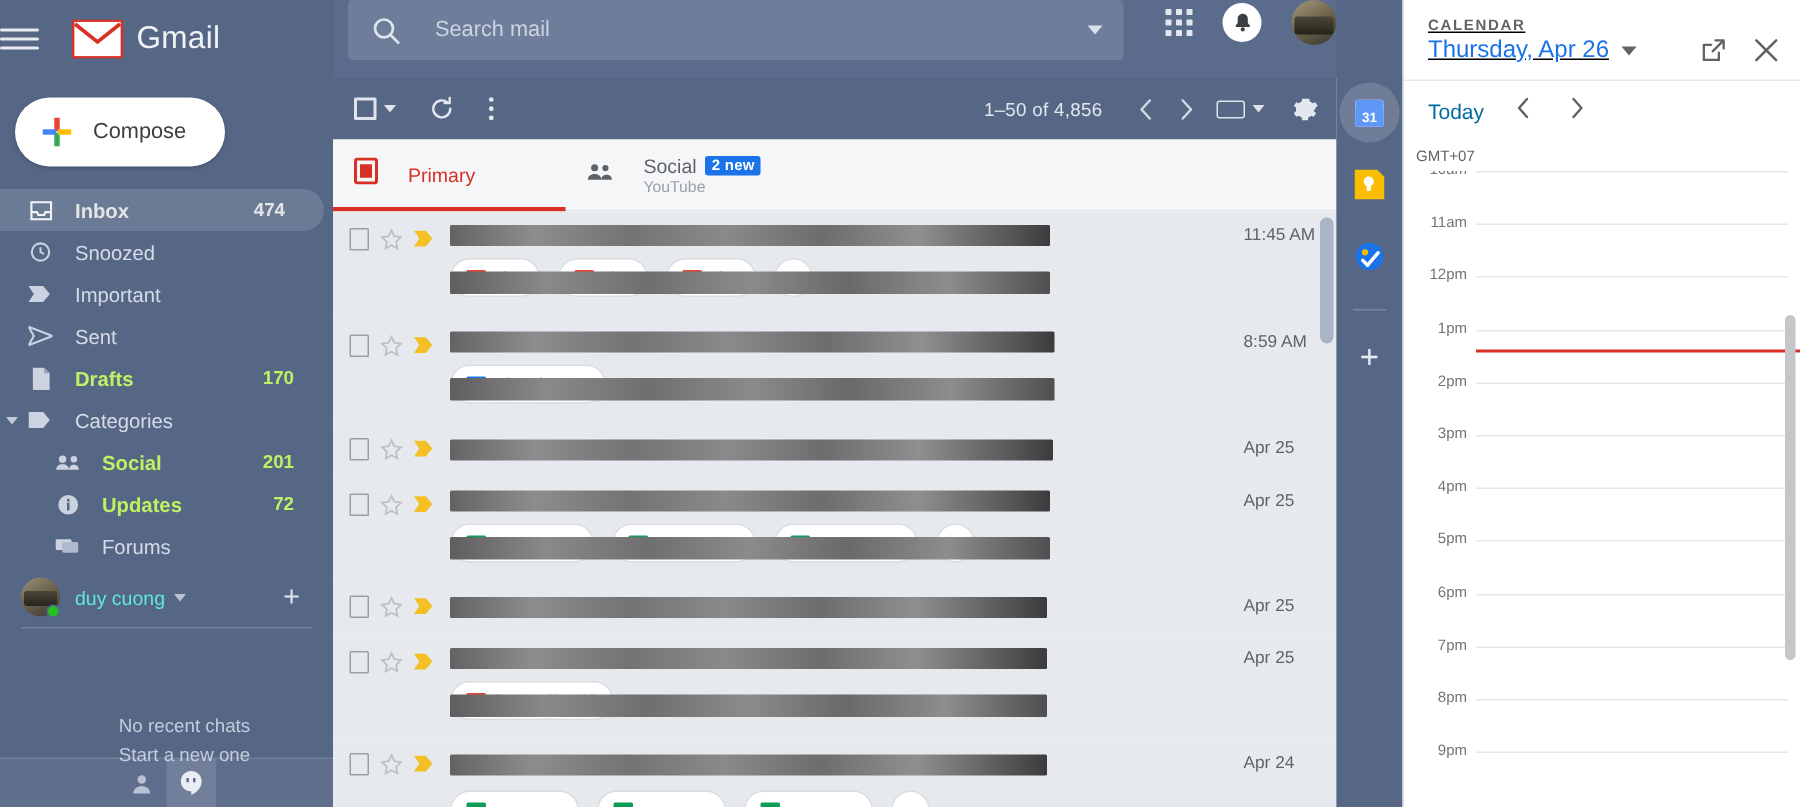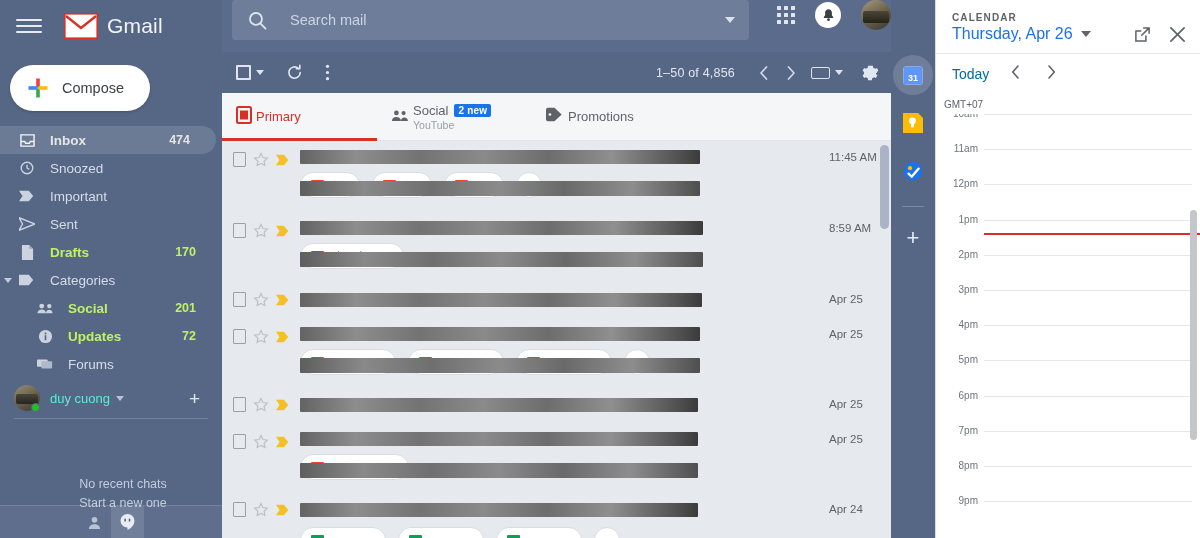--- a/index.html
+++ b/index.html
@@ -7,21 +7,21 @@
     width: 1200px; height: 538px;
     overflow: hidden;
     font-family: "Liberation Sans", sans-serif;
     background: #5a6b8c;
   }
   .app { position: relative; width: 1200px; height: 538px; display: flex; }
 
   
   .leftcol { width: 222px; height: 538px; background: #566786; position: relative; flex: 0 0 222px; }
 
-  .brandbar { height: 52px; display: flex; align-items: center; padding-left: 16px; }
+  .brandbar { height: 52px; display: flex; align-items: center; }
   .hamburger { width: 26px; height: 20px; display: flex; flex-direction: column; justify-content: space-between; cursor: pointer; padding: 3px 0; }
   .hamburger span { display: block; height: 2px; background: #e8ebf0; border-radius: 1px; }
   .gmail-logo { width: 34px; height: 26px; margin-left: 22px; position: relative; }
   .gmail-logo svg { display: block; }
   .brandname { color: #f1f3f6; font-size: 21px; margin-left: 9px; letter-spacing: .2px; }
 
   .compose-wrap { height: 72px; display: flex; align-items: center; padding-left: 10px; }
   .compose {
     display: flex; align-items: center; gap: 14px;
     background: #fff; border-radius: 26px;
@@ -99,21 +99,21 @@
   .sqbox { width: 15px; height: 15px; border: 2px solid #dfe4ed; border-radius: 1px; }
   .tcaret { width: 0; height: 0; border-left: 4px solid transparent; border-right: 4px solid transparent; border-top: 5px solid #dfe4ed; }
   .tbspacer { flex: 1; }
   .pageinfo { color: #e1e6ef; font-size: 12.5px; margin-right: 14px; letter-spacing: .2px; }
   .arrowbtn { width: 28px; height: 28px; display: flex; align-items: center; justify-content: center; cursor: pointer; color: #cfd7e4; font-size: 16px; }
   .kbd { display: flex; align-items: center; gap: 5px; margin-left: 6px; cursor: pointer; }
   .kbdbox { width: 19px; height: 12px; border: 1.6px solid #dfe4ed; border-radius: 2px; }
   .gear { margin-left: 18px; cursor: pointer; }
 
   .tabsrow { height: 48px; background: #f5f6f8; display: flex; align-items: stretch; border-bottom: 1px solid #e2e4e8; position: relative; }
-  .tabitem { display: flex; align-items: center; gap: 4px; padding: 0 18px 0 14px; cursor: pointer; position: relative; min-width: 155px; }
+  .tabitem { display: flex; align-items: center; gap: 20px; padding: 0 18px 0 14px; cursor: pointer; position: relative; min-width: 155px; }
   .tabitem .tlabel { font-size: 13px; color: #5f6368; }
   .tabitem.sel .tlabel { color: #d93025; }
   .tabitem.sel::after { content: ""; position: absolute; left: 0; right: 0; bottom: -1px; height: 3px; background: #d93025; }
   .tabtextwrap { display: flex; flex-direction: column; gap: 1px; }
   .tabsub { font-size: 10.5px; color: #9aa0a6; }
   .tabtitleline { display: flex; align-items: center; gap: 6px; }
   .newbadge { background: #1a73e8; color: #fff; font-size: 10px; font-weight: bold; padding: 1px 4px; border-radius: 2px; letter-spacing: .2px; }
 
   .maillist { flex: 1; overflow: hidden; background: #fff; position: relative; }
   .mailrow { display: flex; border-bottom: 1px solid #e8eaed; background: #e6eaef; position: relative; cursor: pointer; }
@@ -143,21 +143,21 @@
   .rail { width: 44px; flex: 0 0 44px; background: #566786; display: flex; flex-direction: column;
     align-items: center; padding-top: 60px; gap: 18px; position: relative; }
   .railbtn { width: 30px; height: 30px; display: flex; align-items: center; justify-content: center; cursor: pointer; position: relative; }
   .railbtn.sel::before { content: ""; position: absolute; inset: -5px; border-radius: 50%; background: rgba(255,255,255,.15); }
   .raildiv { width: 22px; height: 1px; background: rgba(255,255,255,.22); margin: 2px 0; }
   .railplus { color: #e6eaf2; font-size: 22px; font-weight: 300; line-height: 1; cursor: pointer; }
 
   
   .calpanel { width: 265px; flex: 0 0 265px; background: #fff; height: 538px; display: flex; flex-direction: column;
     border-left: 1px solid #dadce0; position: relative; overflow: hidden; }
-  .calhead { padding: 12px 14px 10px 16px; display: flex; align-items: flex-end; }
+  .calhead { padding: 12px 14px 10px 16px; display: flex; align-items: center; text-decoration: underline; }
   .calheadtext { flex: 1; }
   .callabel { font-size: 10px; color: #5f6368; letter-spacing: 1.1px; font-weight: bold; }
   .caldatewrap { display: flex; align-items: center; gap: 8px; margin-top: 2px; }
   .caldate { font-size: 16px; color: #1a73e8; }
   .caldropcaret { width: 0; height: 0; border-left: 5px solid transparent; border-right: 5px solid transparent; border-top: 6px solid #5f6368; }
   .calheadicons { display: flex; align-items: center; gap: 18px; padding-top: 11px; }
   .calicon { cursor: pointer; display: flex; }
 
   .calnav { height: 40px; border-top: 1px solid #e8eaed; display: flex; align-items: center; padding-left: 16px; gap: 16px; }
   .todaybtn { color: #0369a1; font-size: 14px; cursor: pointer; }
@@ -443,29 +443,20 @@
           </span>
           <span class="tabtextwrap">
             <span class="tabtitleline">
               <span class="tlabel">Social</span>
               <span class="newbadge">2 new</span>
             </span>
             <span class="tabsub">YouTube</span>
           </span>
         </div>
 
-        <div class="tabitem">
-          <span>
-            <svg width="18" height="15" viewBox="0 0 20 15">
-                <path d="M0 2.2C0 1 1 0 2.2 0h7.2l8 7.5-8 7.5H2.2A2.2 2.2 0 0 1 0 12.8z" fill="#5f6368"></path>
-                <circle cx="4.4" cy="7.5" r="1.5" fill="#f5f6f8"></circle>
-              </svg>
-          </span>
-          <span class="tlabel">Promotions</span>
-        </div>
       </div>
 
       <div class="maillist">
 
         <div class="mailrow" style="height:71px">
           <div class="leftctrls">
             <span class="cbox"></span>
             <span class="star">
               <svg width="16" height="16" viewBox="0 0 16 16">
                   <path d="M8 1.5l1.9 4 4.4.6-3.2 3.1.8 4.3L8 11.5l-3.9 2 .8-4.3-3.2-3.1 4.4-.6z" fill="none" stroke="#bdc1c6" stroke-width="1.2"></path>

